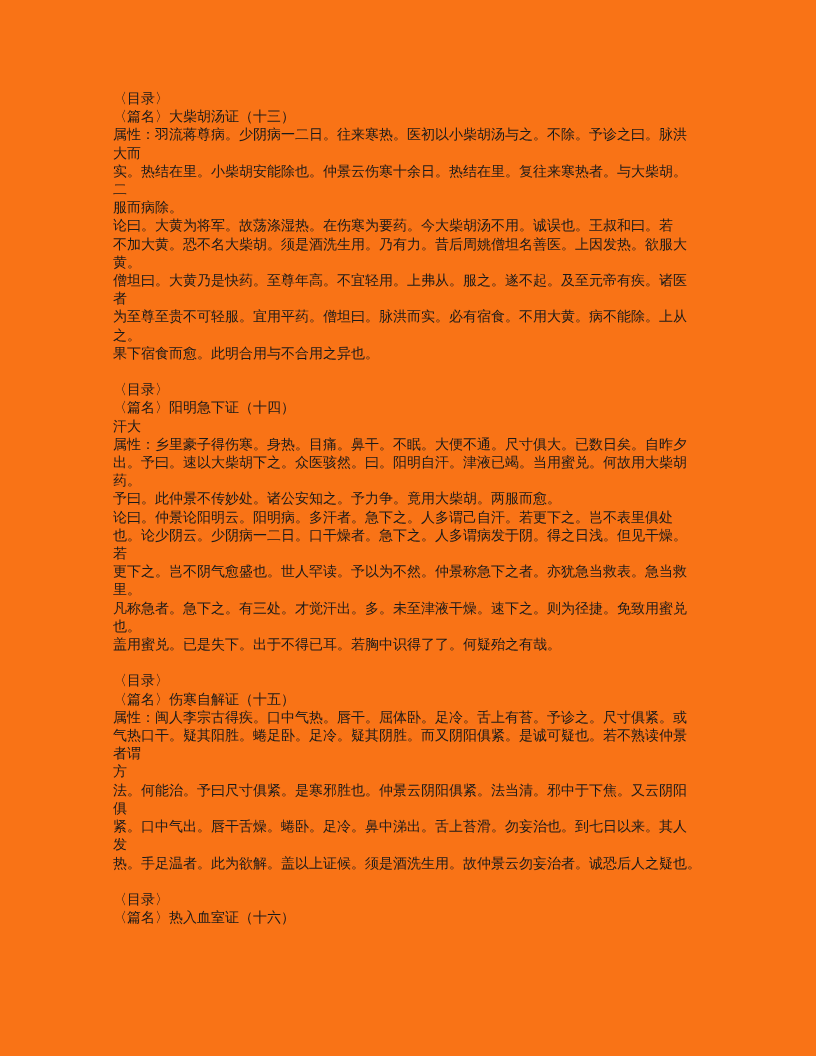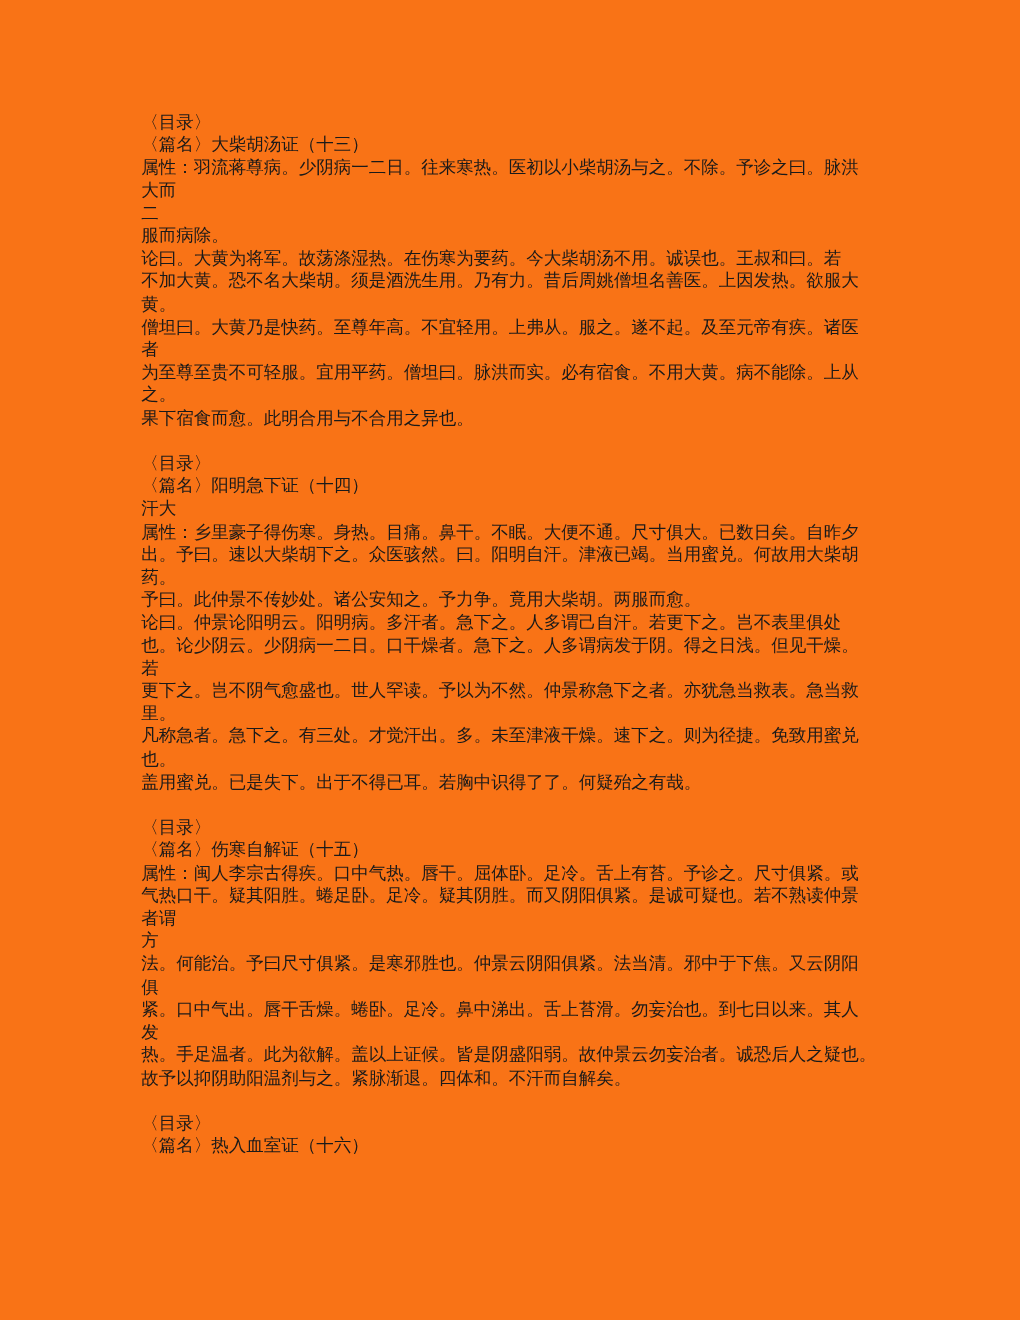--- a/index.html
+++ b/index.html
@@ -38,20 +38,21 @@
 </head>
 <body>
 
 <div class="page">
   <div class="content" id="doc">
       <div class="section">
         <div class="line toc">〈目录〉</div>
         <div class="line title">〈篇名〉大柴胡汤证（十三）</div>
         <div class="line body">属性：羽流蒋尊病。少阴病一二日。往来寒热。医初以小柴胡汤与之。不除。予诊之曰。脉洪</div>
         <div class="line body">大而</div>
+        <div class="line body">实。热结在里。小柴胡安能除也。仲景云伤寒十余日。热结在里。复往来寒热者。与大柴胡。</div>
         <div class="line body">二</div>
         <div class="line body">服而病除。</div>
         <div class="line body">论曰。大黄为将军。故荡涤湿热。在伤寒为要药。今大柴胡汤不用。诚误也。王叔和曰。若</div>
         <div class="line body">不加大黄。恐不名大柴胡。须是酒洗生用。乃有力。昔后周姚僧坦名善医。上因发热。欲服大</div>
         <div class="line body">黄。</div>
         <div class="line body">僧坦曰。大黄乃是快药。至尊年高。不宜轻用。上弗从。服之。遂不起。及至元帝有疾。诸医</div>
         <div class="line body">者</div>
         <div class="line body">为至尊至贵不可轻服。宜用平药。僧坦曰。脉洪而实。必有宿食。不用大黄。病不能除。上从</div>
         <div class="line body">之。</div>
         <div class="line body">果下宿食而愈。此明合用与不合用之异也。</div>
@@ -77,21 +78,20 @@
         <div class="line toc">〈目录〉</div>
         <div class="line title">〈篇名〉伤寒自解证（十五）</div>
         <div class="line body">属性：闽人李宗古得疾。口中气热。唇干。屈体卧。足冷。舌上有苔。予诊之。尺寸俱紧。或</div>
         <div class="line body">气热口干。疑其阳胜。蜷足卧。足冷。疑其阴胜。而又阴阳俱紧。是诚可疑也。若不熟读仲景</div>
         <div class="line body">者谓</div>
         <div class="line body">方</div>
         <div class="line body">法。何能治。予曰尺寸俱紧。是寒邪胜也。仲景云阴阳俱紧。法当清。邪中于下焦。又云阴阳</div>
         <div class="line body">俱</div>
         <div class="line body">紧。口中气出。唇干舌燥。蜷卧。足冷。鼻中涕出。舌上苔滑。勿妄治也。到七日以来。其人</div>
         <div class="line body">发</div>
-        <div class="line body">热。手足温者。此为欲解。盖以上证候。皆是阴盛阳弱。故仲景云勿妄治者。诚恐后人之疑也。</div>
-        <div class="line body">故予以抑阴助阳温剂与之。紧脉渐退。四体和。不汗而自解矣。</div>
+        <div class="line body">热。手足温者。此为欲解。盖以上证候。须是酒洗生用。故仲景云勿妄治者。诚恐后人之疑也。</div>
       </div>
       <div class="section">
         <div class="line toc">〈目录〉</div>
         <div class="line title">〈篇名〉热入血室证（十六）</div>
       </div>
     </div>
 </div>
 
 </body></html>

